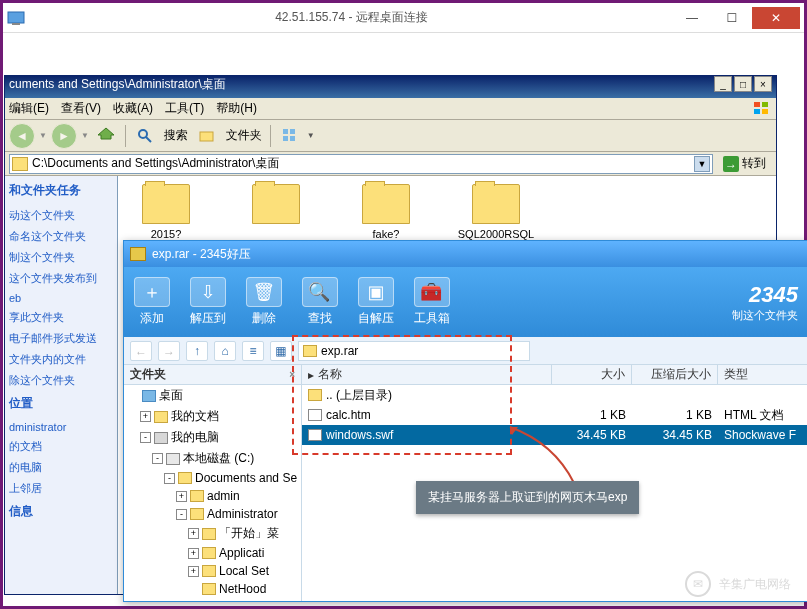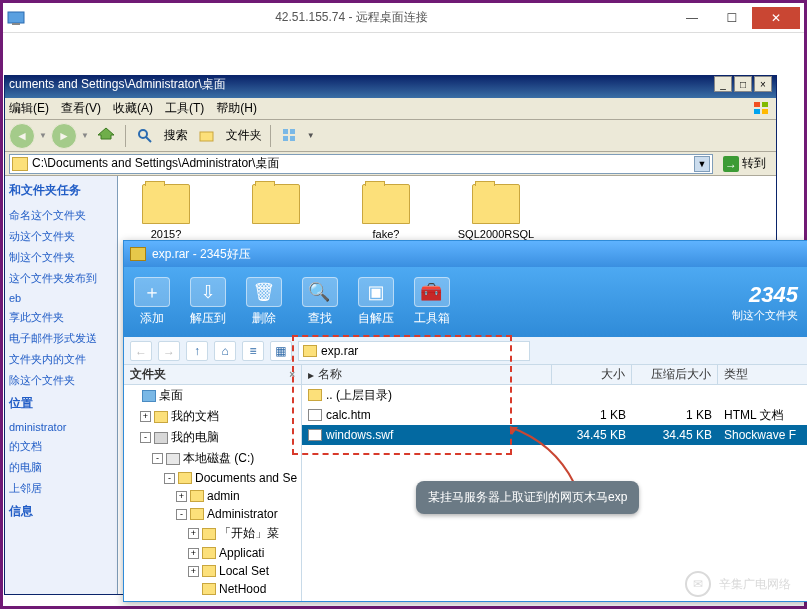--- a/index.html
+++ b/index.html
@@ -78,21 +78,21 @@
 .c.type{width:90px}
 .al-r{height:20px;display:flex;align-items:center}
 .al-r .c{padding:16px 6px;height:100%;display:flex;align-items:center}
 .al-r.sel{background:#0369a1;color:#fff}
 .al-r .fico{width:14px;height:12px;background:#fff;border:1px solid #888;margin-right:4px}
 .al-r .fico.fold{background:#fce07a;border-color:#c9a63e}
 
 .redbox{position:absolute;border:2px dashed #d83a2b;pointer-events:none}
 
 .arrow{position:absolute;pointer-events:none}
-.calltip{position:absolute;background:#6b7a85;color:#fff;padding:8px 12px;border-radius:8px;font-size:13px;box-shadow:0 2px 4px rgba(0,0,0,.3)}
+.calltip{position:absolute;background:#6b7a85;color:#fff;padding:8px 12px;border-radius:0;font-size:13px;box-shadow:0 2px 4px rgba(0,0,0,.3)}
 
 .wm{position:absolute;right:12px;bottom:8px;display:flex;align-items:center;gap:8px;color:#dadada;font-size:15px}
 .wm .wi{width:26px;height:26px;border:2px solid #dadada;border-radius:50%;display:flex;align-items:center;justify-content:center;font-size:12px}
 svg{display:block}
 </style>
 </head>
 <body>
 
 <div class="rdp">
   <div class="rdp-title">
@@ -175,22 +175,22 @@
         </div>
         <div class="gobtn">
           <span class="ar">→</span>
           <span>转到</span>
         </div>
       </div>
       <div class="exp-body">
         <div class="tasks">
           <div class="hdr">和文件夹任务</div>
           <div id="task-items">
+              <div class="it">动这个文件夹</div>
               <div class="it">命名这个文件夹</div>
-              <div class="it">动这个文件夹</div>
               <div class="it">制这个文件夹</div>
               <div class="it">这个文件夹发布到</div>
               <div class="it">eb</div>
               <div class="it">享此文件夹</div>
               <div class="it">电子邮件形式发送</div>
               <div class="it">文件夹内的文件</div>
               <div class="it">除这个文件夹</div>
             </div>
           <div class="shdr">位置</div>
           <div id="task-items2">

